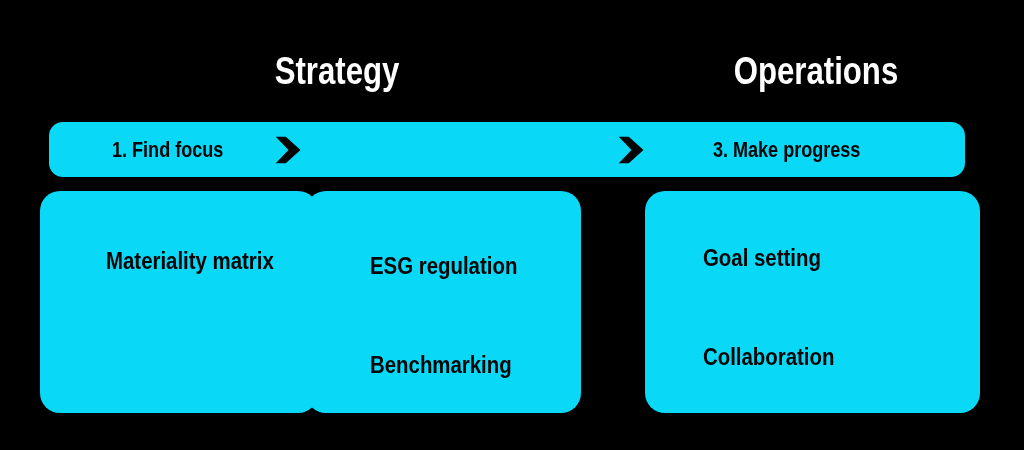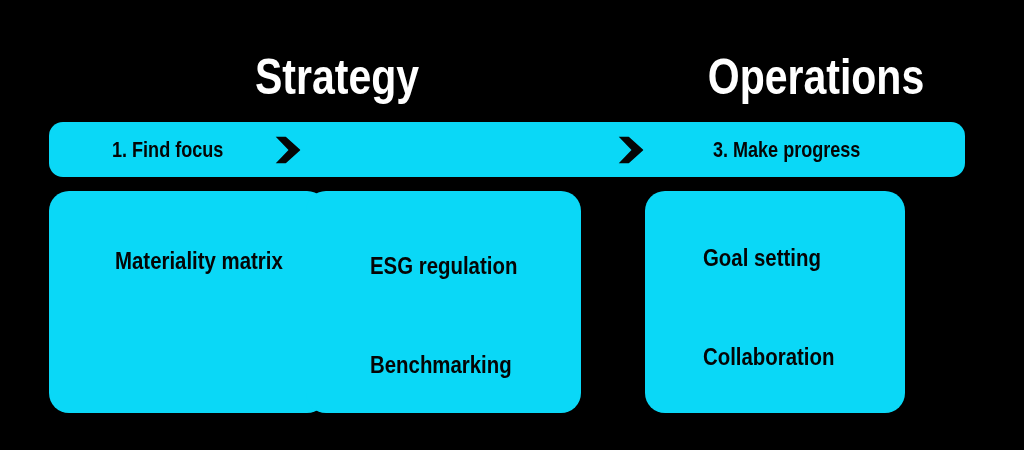--- a/index.html
+++ b/index.html
@@ -28,21 +28,21 @@
     transform: scaleX(0.85);
     transform-origin: left center;
     white-space: pre;
   }
   
   .col-header {
     position: absolute;
     top: 52px;
     transform: translateX(-50%);
     color: var(--light, #ffffff);
-    font-size: 50px;
+    font-size: 38px;
     line-height: 1;
     letter-spacing: 0px;
     text-align: left;
   }
   .col-header-strategy  { left: 337px; }
   .col-header-operations{ left: 816px; }
   
   .process-bar {
     position: absolute;
     left: 49px;
@@ -78,23 +78,23 @@
   .chevron polygon { fill: var(--dark, #050505); }
   
   .card {
     position: absolute;
     top: 191px;
     height: 222px;
     background: var(--accent, #0ad8f7);
     border-radius: 20px;
     box-sizing: border-box;
   }
-  .card-1 { left: 49px;  width: 278px; padding: 20px 10px 0 26px; }
+  .card-1 { left: 40px;  width: 278px; padding: 20px 10px 0 26px; }
   .card-2 { left: 306px; width: 275px; padding: 25px 26px 0 24px; }
-  .card-3 { left: 645px; width: 260px; padding: 17px 10px 0 18px; }
+  .card-3 { left: 645px; width: 335px; padding: 17px 10px 0 18px; }
   .card-line {
     color: var(--dark, #050505);
     font-size: 24px;
     line-height: 33px;
     white-space: pre;
   }
 </style>
 </head>
 <body>
 

